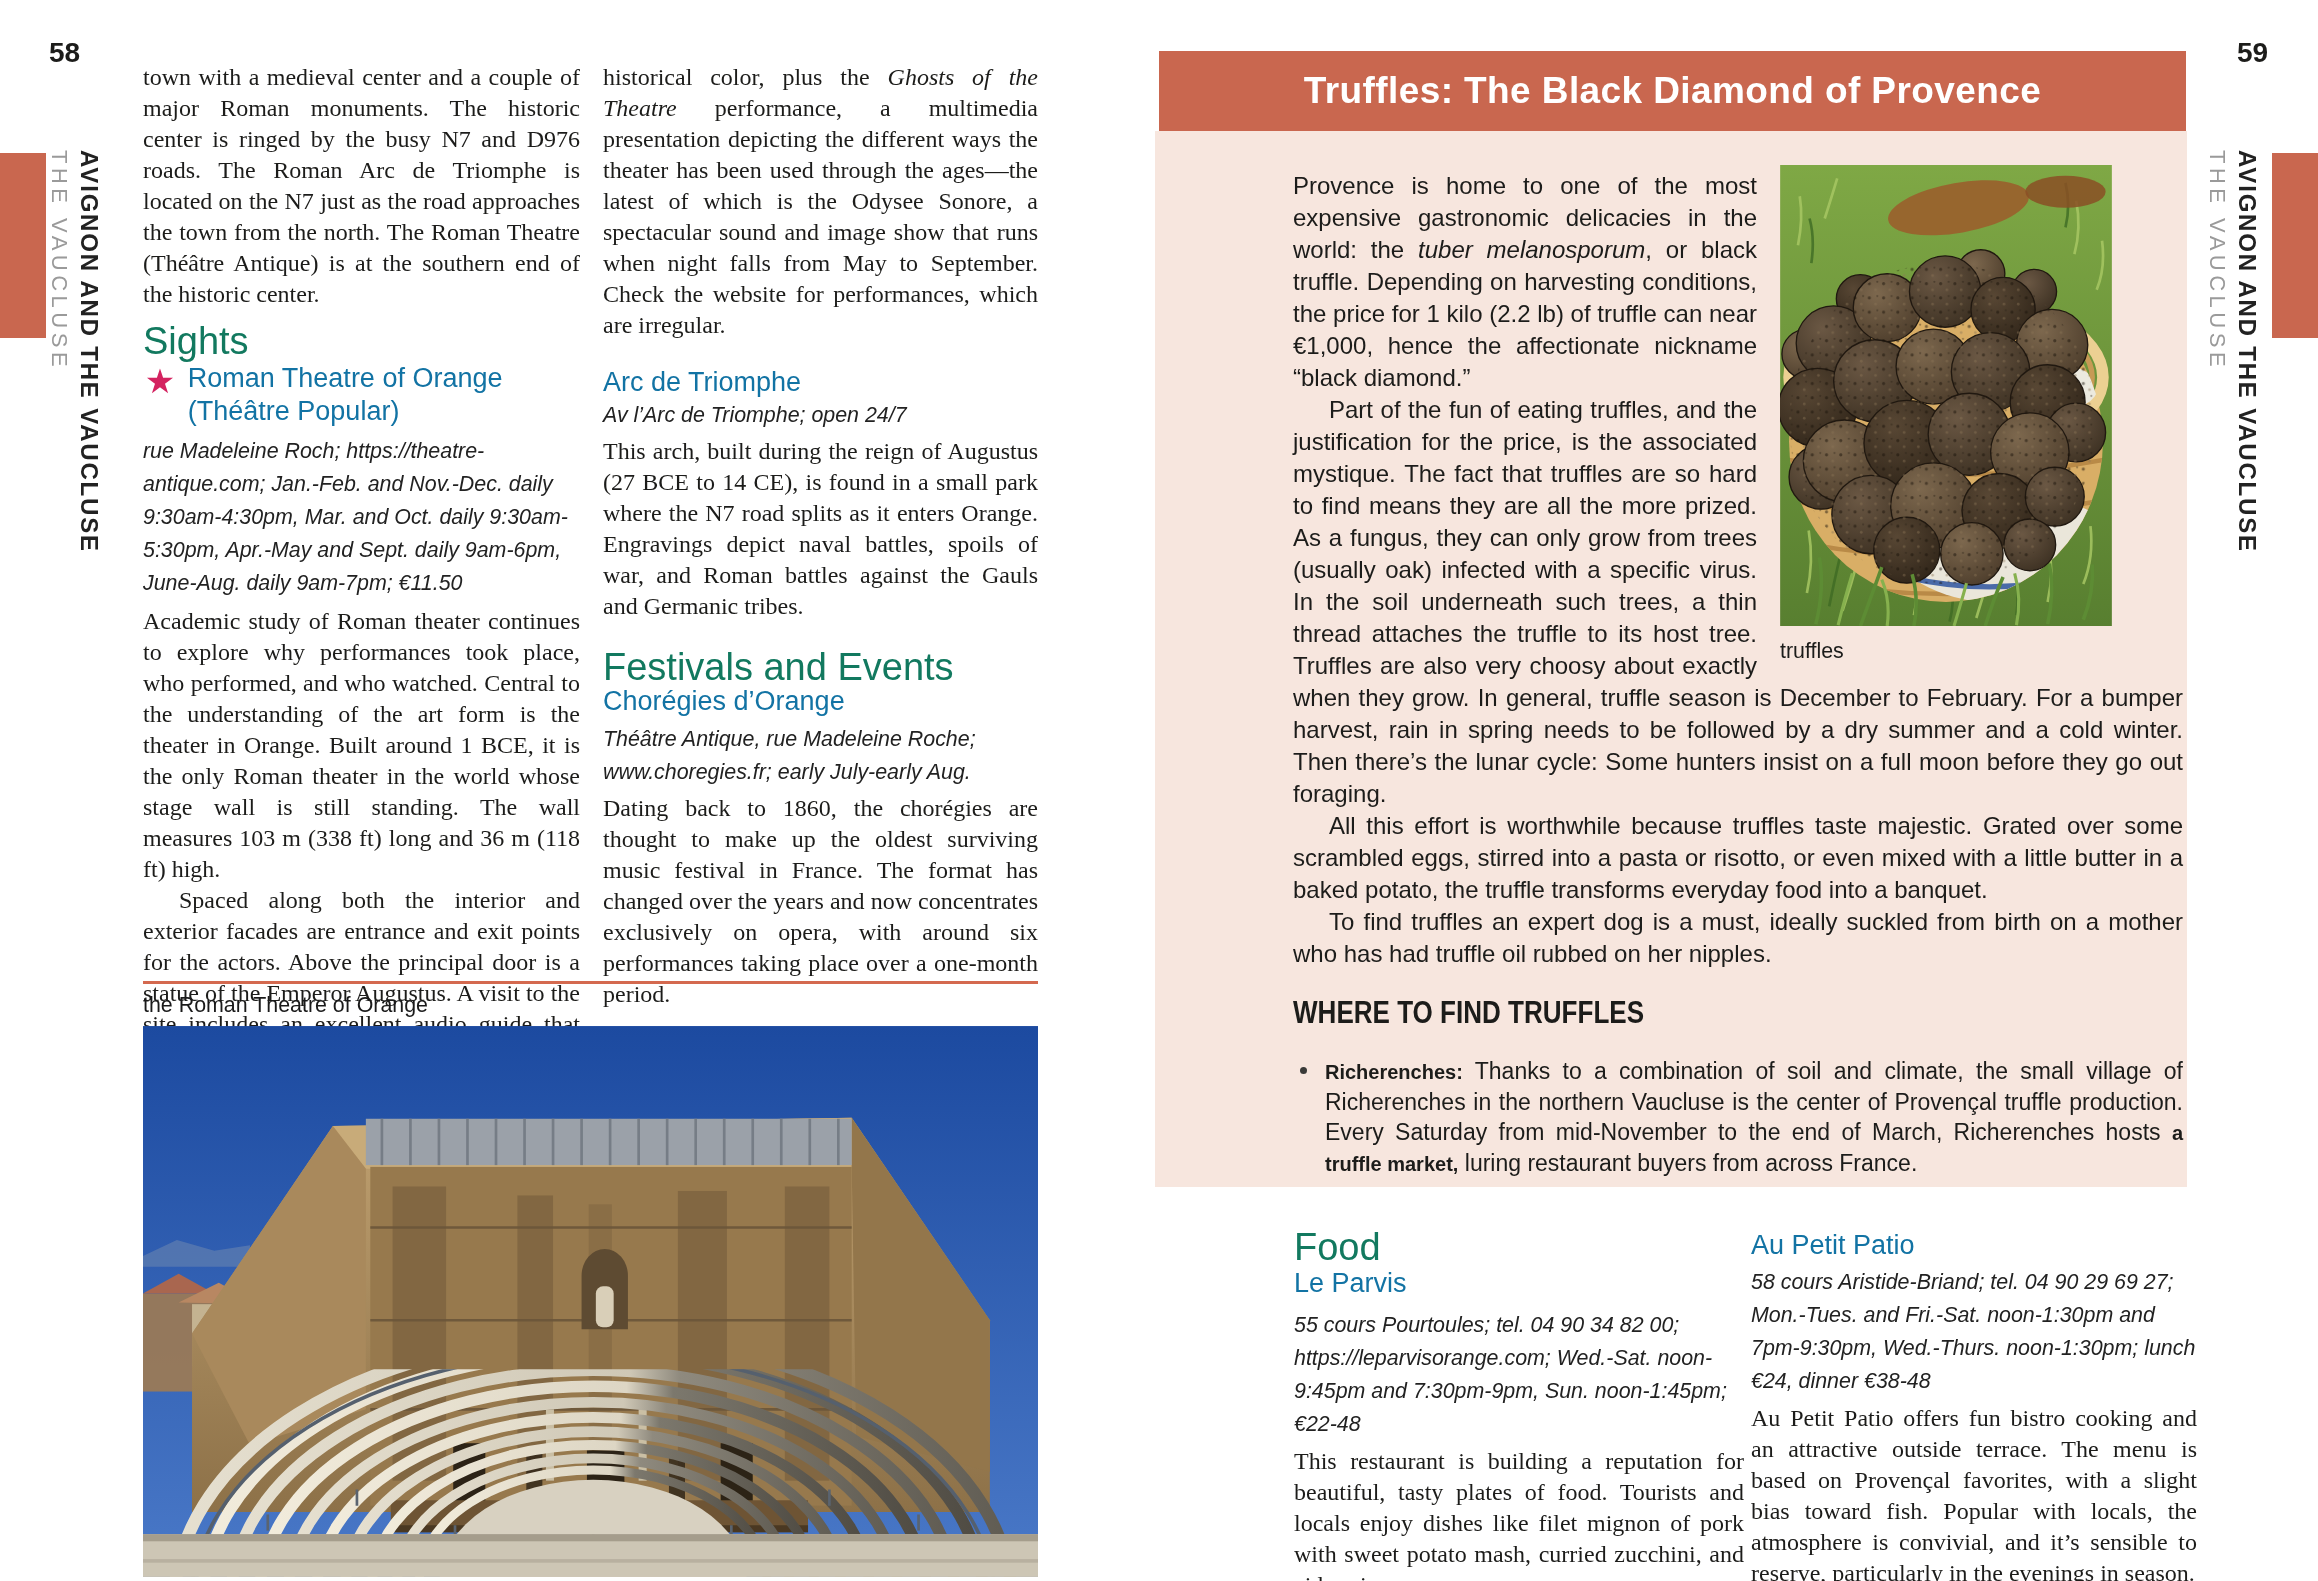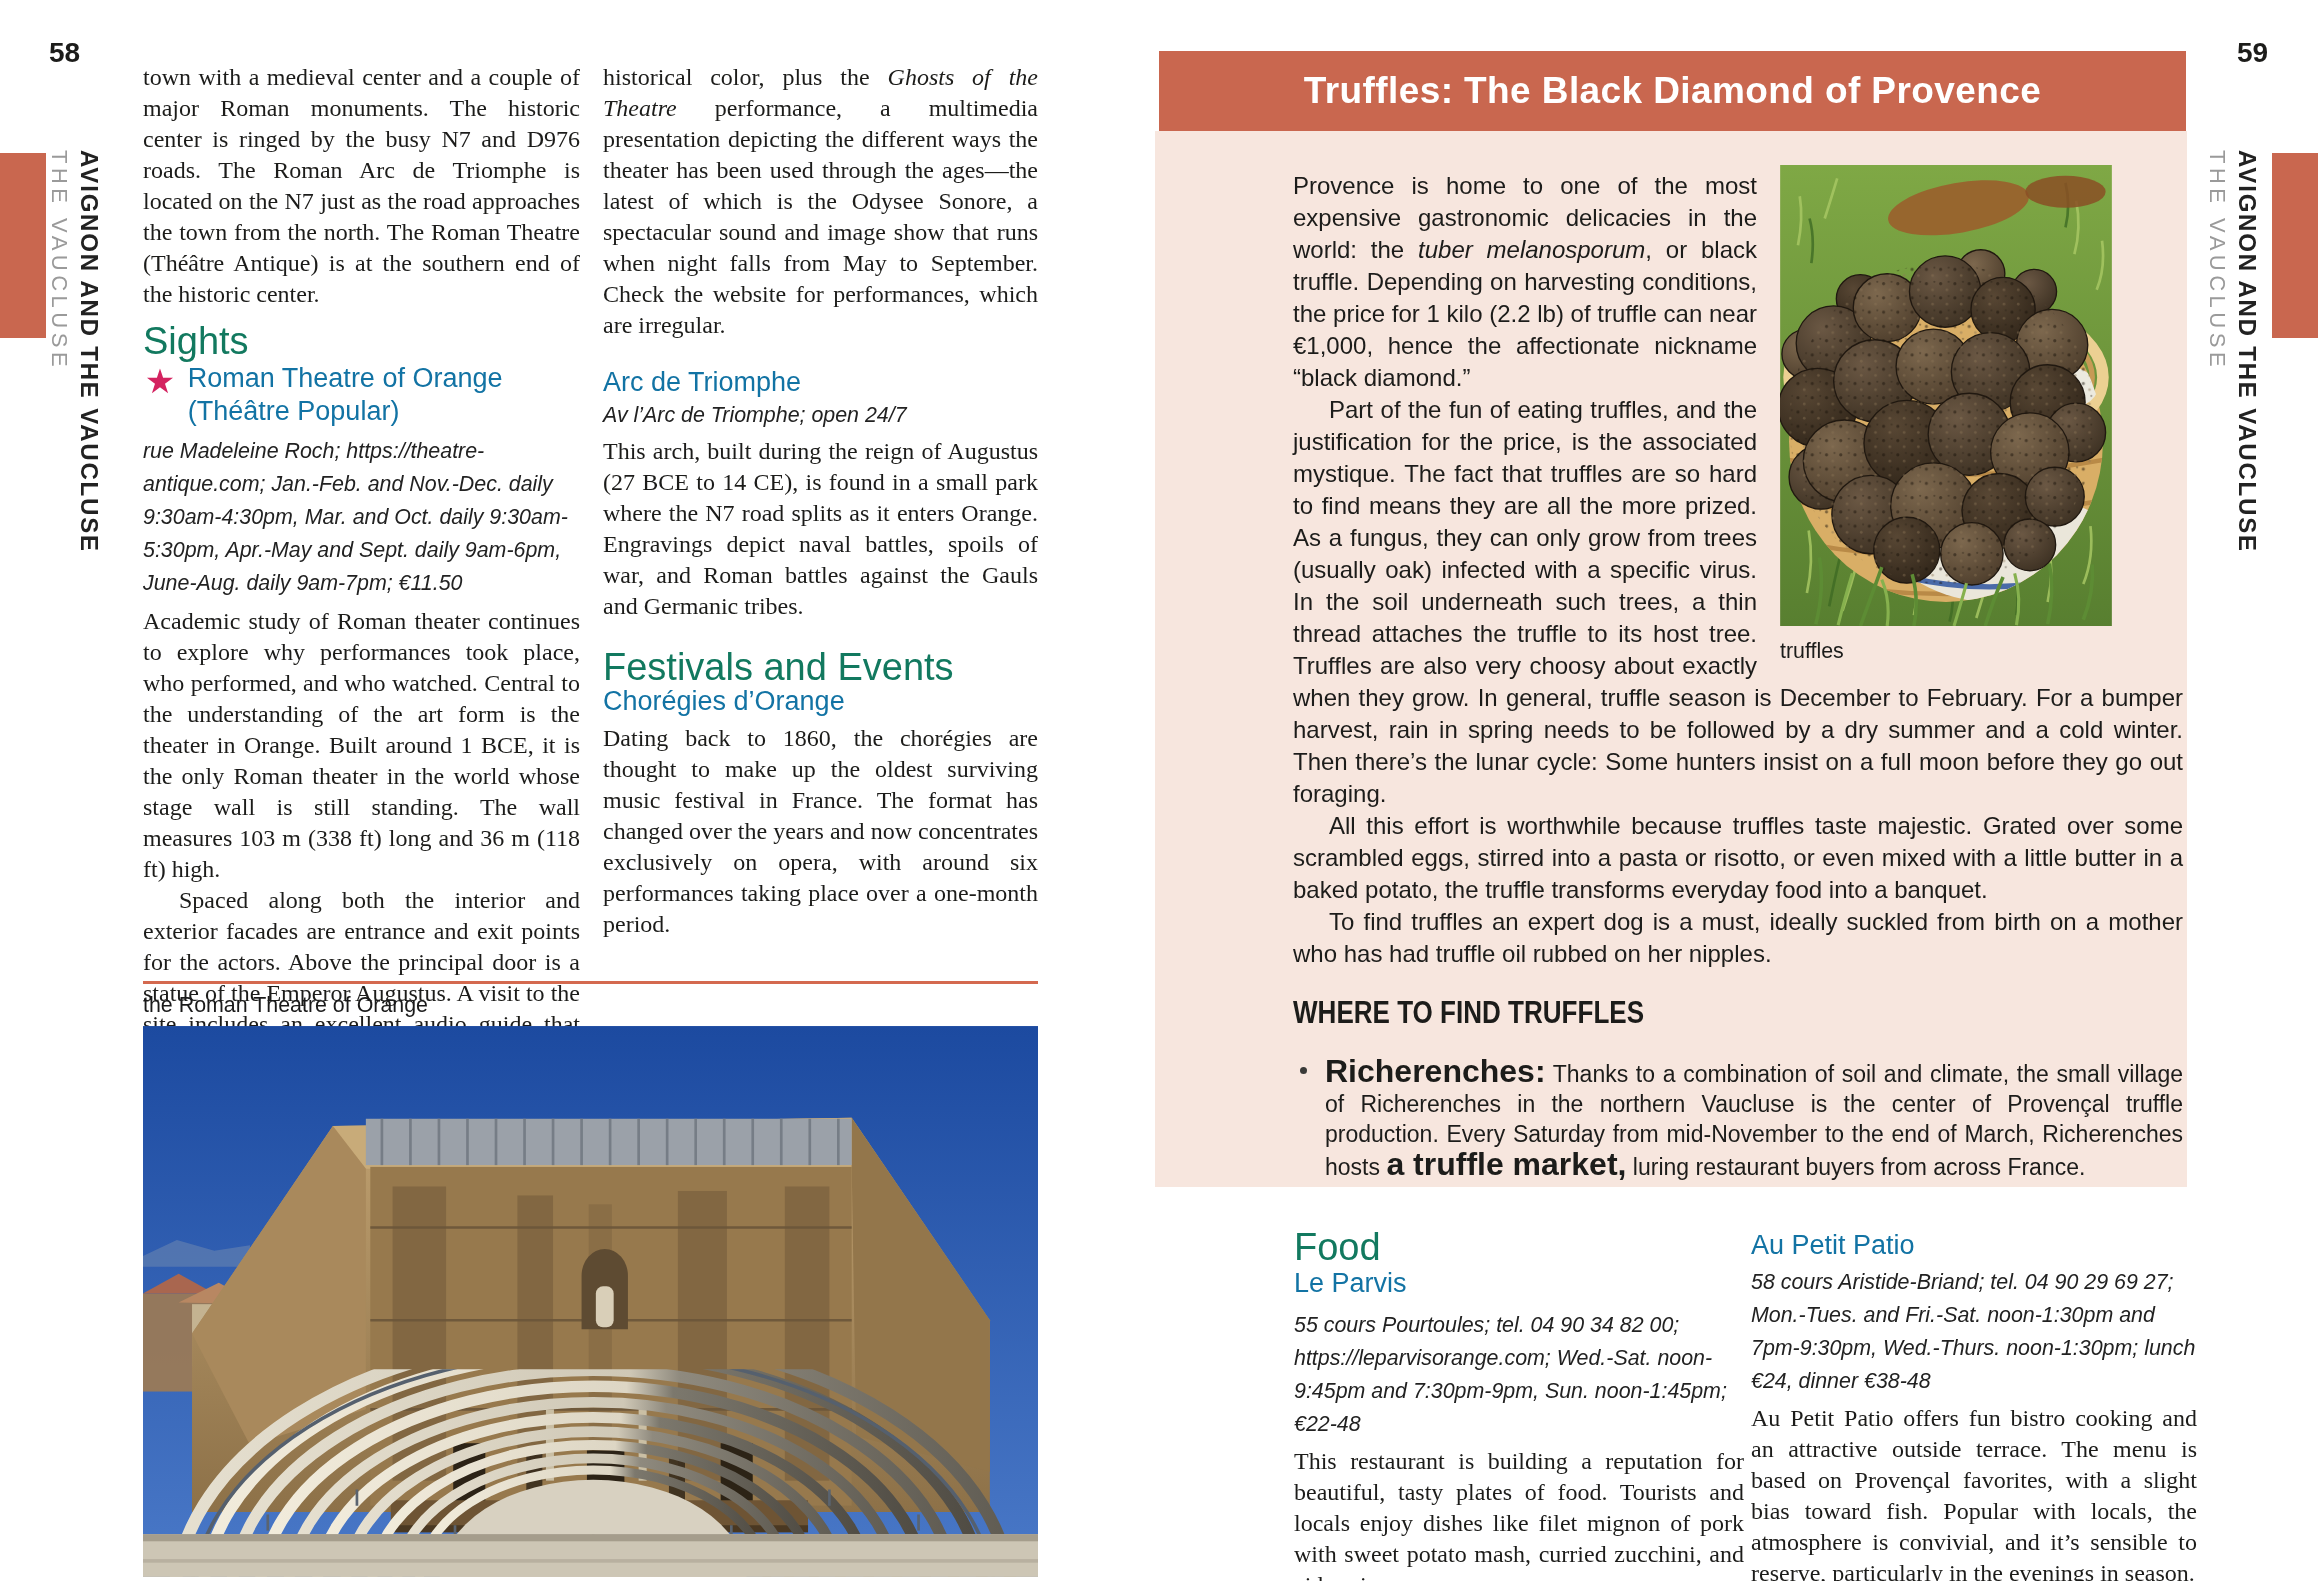--- a/index.html
+++ b/index.html
@@ -46,21 +46,21 @@
   .box-text p.ind{text-indent:36px;}
   .photo-float{float:right;width:403px;height:505px;margin:-5.4px 0 9px 23px;}
   .photo-float .ph-cap{font-size:21.4px;margin-top:9px;}
   .where{display:inline-block;font-weight:bold;font-size:31px;letter-spacing:0;
          transform:scaleX(.84);transform-origin:left center;margin:27px 0 3.6px 0;}
   ul.truffle-list{list-style:none;}
   ul.truffle-list li{position:relative;padding-left:32px;margin-top:23px;
                      font-size:23px;line-height:30px;text-align:justify;}
   .bullet-dot{position:absolute;left:7.1px;top:11.6px;width:7.1px;height:7.1px;
               border-radius:50%;background:#3a3a38;}
-  .lead{font-weight:bold;font-size:32px;}
+  .lead{font-weight:bold;font-size:20px;}
 
   .foodcol{width:450px;}
   .foodcol .serif{margin-top:5.4px;}
 
   svg{display:block;}
 </style>
 </head>
 <body>
 
 <div class="abs pagenum" style="left:49px;top:37px;">58</div>
@@ -83,20 +83,21 @@
   <p class="serif ind">Spaced along both the interior and exterior facades are entrance and exit points for the actors. Above the principal door is a statue of the Emperor Augustus. A visit to the site includes an excellent audio guide that adds</p>
 </div>
 
 <div class="abs col" style="left:603px;top:62px;width:435px;">
   <p class="serif" style="margin-bottom:25px;"><span>historical color, plus the </span><i>Ghosts of the Theatre</i><span> performance, a multimedia presentation depicting the different ways the theater has been used through the ages—the latest of which is the Odysee Sonore, a spectacular sound and image show that runs when night falls from May to September. Check the website for performances, which are irregular.</span></p>
   <div class="h-blue">Arc de Triomphe</div>
   <p class="details mb4">Av l’Arc de Triomphe; open 24/7</p>
   <p class="serif" style="margin-bottom:27px;">This arch, built during the reign of Augustus (27 BCE to 14 CE), is found in a small park where the N7 road splits as it enters Orange. Engravings depict naval battles, spoils of war, and Roman battles against the Gauls and Germanic tribes.</p>
   <div class="h-teal">Festivals and Events</div>
   <div class="h-blue mb6">Chorégies d’Orange</div>
+  <p class="details mb4">Théâtre Antique, rue Madeleine Roche; www.choregies.fr; early July-early Aug.</p>
   <p class="serif">Dating back to 1860, the chorégies are thought to make up the oldest surviving music festival in France. The format has changed over the years and now concentrates exclusively on opera, with around six performances taking place over a one-month period.</p>
 </div>
 
 <div class="abs hrule" style="left:143px;top:981px;width:895px;"></div>
 <div class="abs caption" style="left:143px;top:993px;text-align:center;">the Roman Theatre of Orange</div>
 
 <div class="abs" style="left:143px;top:1026px;width:895px;height:551px;">
 <svg width="895" height="551" viewBox="0 0 1004 618">
   <defs>
     <linearGradient id="sky" x1="0" y1="0" x2="0" y2="1">

